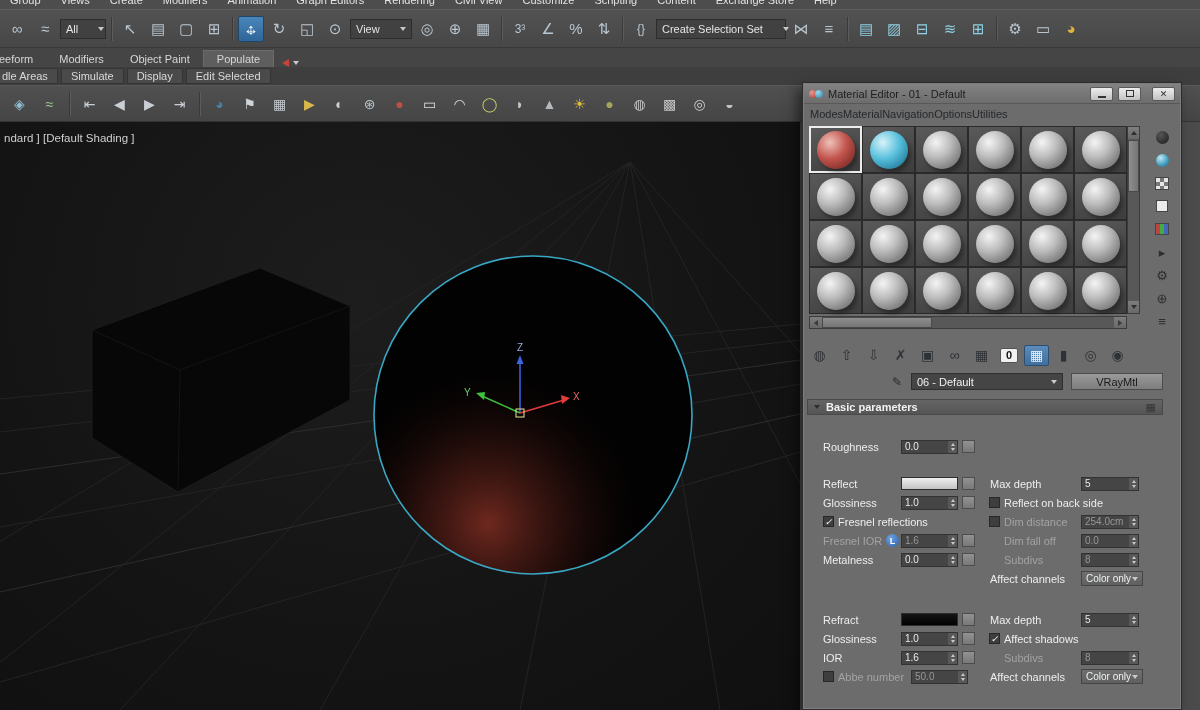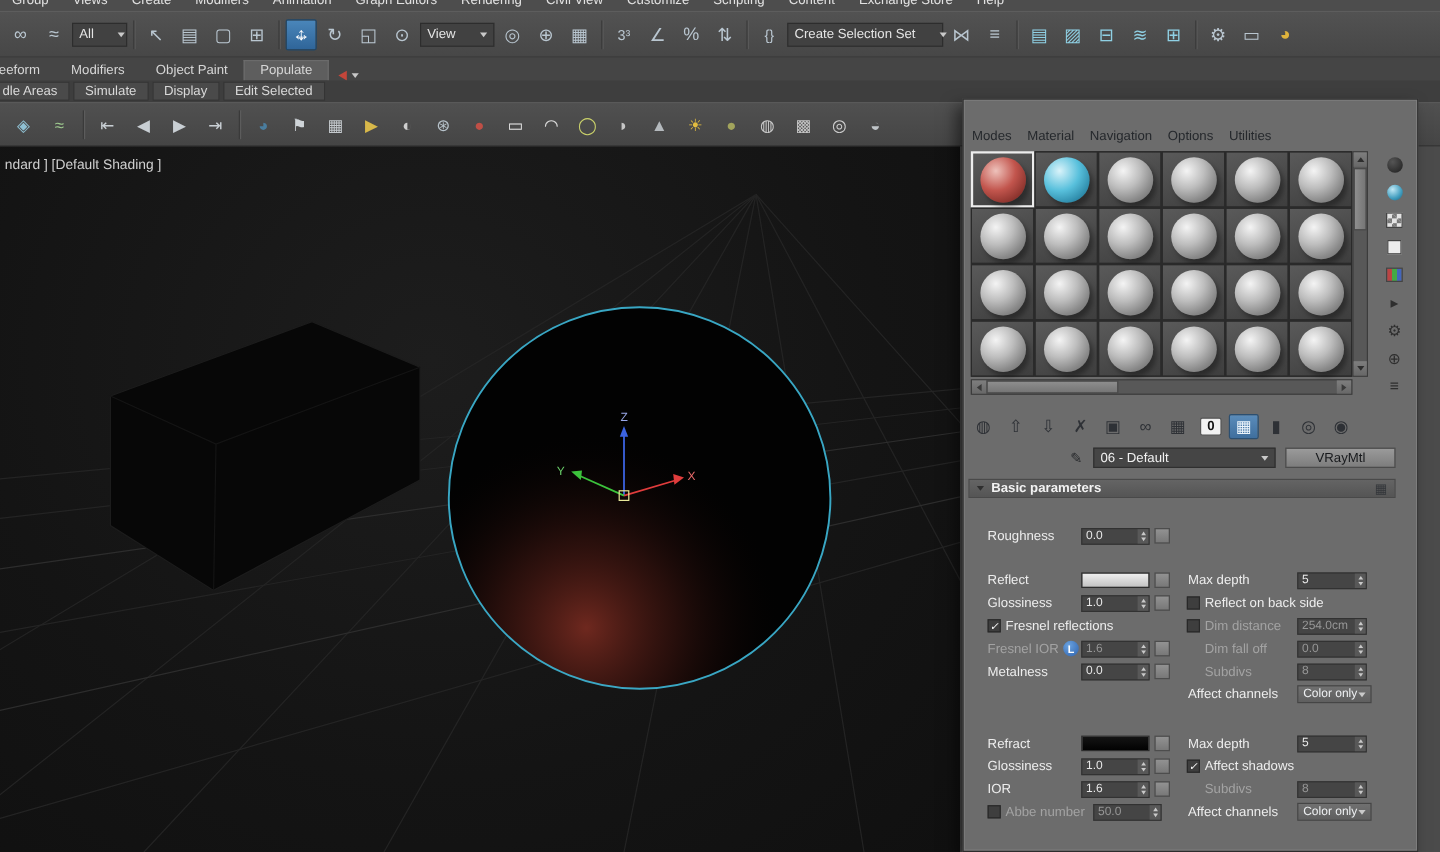--- a/index.html
+++ b/index.html
@@ -60,21 +60,21 @@
   .me-logo .dot { width:8px; height:8px; border-radius:50%; display:inline-block; }
   .me-logo .dot.r { background:radial-gradient(circle at 35% 30%, #e89a90, #a63c33); }
   .me-logo .dot.b { background:radial-gradient(circle at 35% 30%, #9adcf0, #2c7fa0); margin-left:-2px; }
   .me-title-text { color:#1d1d1d; font-size:11px; }
   .wbtns { margin-left:auto; display:flex; gap:5px; align-items:center; }
   .wbtn { width:23px; height:14px; background:linear-gradient(#ececec,#c2c2c2); border:1px solid #5a5a5a; border-radius:2px;
           display:flex; align-items:center; justify-content:center; color:#333; font-size:9px; }
   .wbtn.close { margin-left:6px; }
   .min-glyph { width:8px; height:2px; background:#333; margin-top:6px; }
   .max-glyph { width:8px; height:7px; border:1.5px solid #333; }
-  .me-menus { position:absolute; left:3px; top:22px; right:3px; height:17px; display:flex; gap:13px; align-items:center; padding-left:4px; }
+  .me-menus { position:absolute; left:3px; top:22px; right:3px; height:17px; display:flex; gap:0; align-items:center; padding-left:4px; }
   .me-menu { color:#25282c; font-size:11px; white-space:nowrap; }
 
   
   .slot-grid { position:absolute; left:6px; top:43px; width:318px; height:188px; display:flex; flex-wrap:wrap; background:#2f2f2f; }
   .slot { width:53px; height:47px; border:1px solid #2a2a2a; background:linear-gradient(160deg,#5a5a5a,#3e3e3e);
           display:flex; align-items:center; justify-content:center; }
   .slot.active { border:2px solid #ededed; }
   .ball { width:38px; height:38px; border-radius:50%; box-shadow:3px 4px 4px rgba(0,0,0,.35);
           background:radial-gradient(circle at 34% 30%, #f4f4f4, #bdbdbd 40%, #8a8a8a 70%, #606060 100%); }
   .slot.red .ball  { background:radial-gradient(circle at 34% 30%, #eec2bb, #c2554d 45%, #8e352f 75%, #5c211d 100%); }
@@ -292,20 +292,36 @@
       <line x1="0" y1="0" x2="-38" y2="-17" stroke="#3cc23c" stroke-width="1.5"></line>
       <polygon points="-44,-20 -35,-21 -36,-13" fill="#3cc23c"></polygon>
       <text x="-56" y="-17" font-size="10" fill="#6ad06a">Y</text>
       <rect x="-4" y="-4" width="8" height="8" fill="none" stroke="#e8e89a" stroke-width="1"></rect>
     </g>
   </svg>
 </div>
 
 <div class="me-window">
 
+  <div class="me-title">
+    <span class="me-logo">
+        <i class="dot r"></i>
+        <i class="dot b"></i>
+      </span>
+    <span class="me-title-text">Material Editor - 01 - Default</span>
+    <span class="wbtns">
+      <span class="wbtn">
+          <i class="min-glyph"></i>
+        </span>
+      <span class="wbtn">
+          <i class="max-glyph"></i>
+        </span>
+      <span class="wbtn close">✕</span>
+    </span>
+  </div>
 
   <div class="me-menus">
 
   <span class="me-menu">Modes</span>
       <span class="me-menu">Material</span>
       <span class="me-menu">Navigation</span>
       <span class="me-menu">Options</span>
       <span class="me-menu">Utilities</span>
     </div>
 

